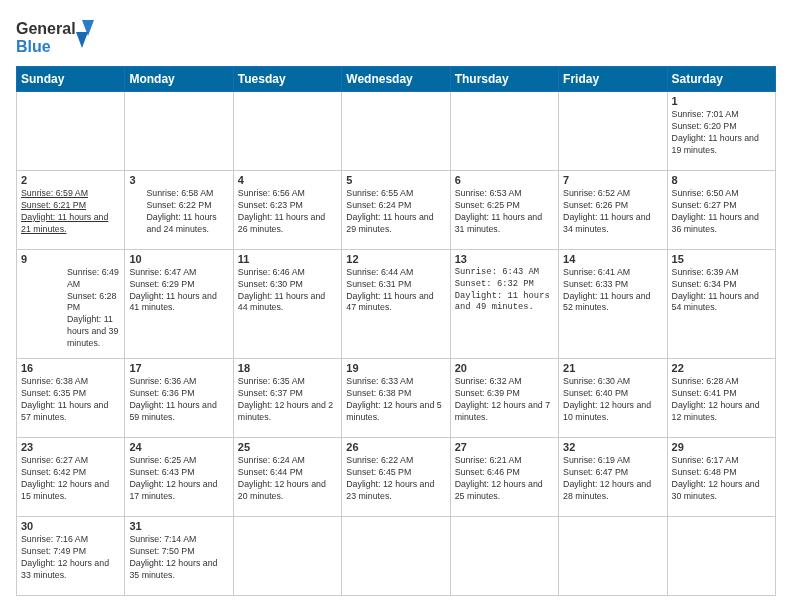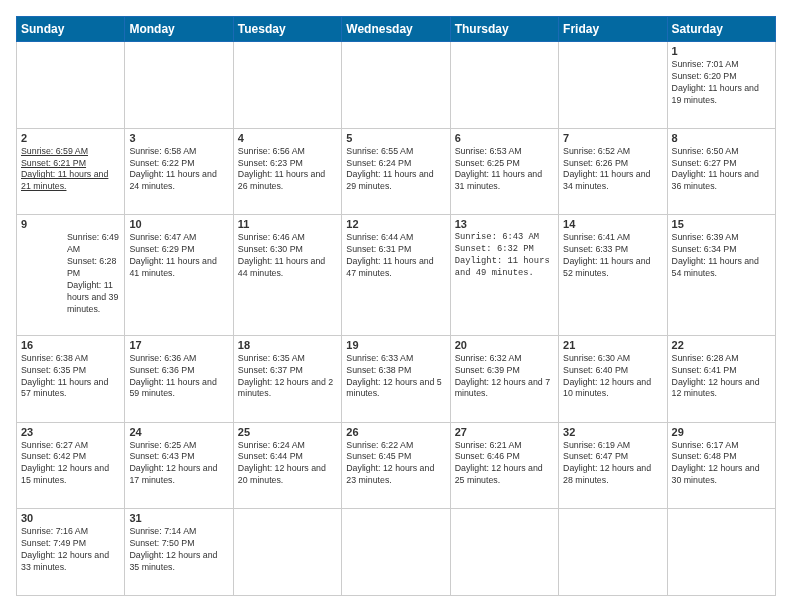--- a/index.html
+++ b/index.html
@@ -74,20 +74,34 @@
       font-size: 8.8px;
       color: #333;
       line-height: 1.35;
     }
     .empty { background: #fff; }
   </style>
 </head>
 <body>
 
 <div class="page">
+  <div class="header">
+    <div class="logo">
+        <svg width="80" height="42" viewBox="0 0 80 42">
+          <text x="0" y="18" font-size="16" font-weight="bold" fill="#333" font-family="Arial">General</text>
+          <text x="0" y="36" font-size="16" font-weight="bold" fill="#2a7dc9" font-family="Arial">Blue</text>
+          <polygon points="66,4 78,4 72,20" fill="#2a7dc9"></polygon>
+          <polygon points="60,16 72,16 66,32" fill="#1a6ab5"></polygon>
+        </svg>
+      </div>
+    <div class="title-block">
+      <div class="main-title"></div>
+      <div class="subtitle"></div>
+    </div>
+  </div>
 
   <table class="calendar">
     <thead>
       <tr id="weekday-header">
           <th>Sunday</th>
           <th>Monday</th>
           <th>Tuesday</th>
           <th>Wednesday</th>
           <th>Thursday</th>
           <th>Friday</th>
@@ -111,21 +125,21 @@
         </tr>
         <tr>
           <td>
             <div class="day-num">2</div>
             <div class="day-info" style="white-space: pre-line; text-decoration: underline;">Sunrise: 6:59 AM
 Sunset: 6:21 PM
 Daylight: 11 hours and 21 minutes.</div>
           </td>
           <td>
             <div class="day-num">3</div>
-            <div class="day-info" style="white-space: pre-line;">Sunrise: 6:58 AM
+            <div class="day-info" style="white-space: pre-line; margin-left: 17px;">Sunrise: 6:58 AM
 Sunset: 6:22 PM
 Daylight: 11 hours and 24 minutes.</div>
           </td>
           <td>
             <div class="day-num">4</div>
             <div class="day-info" style="white-space: pre-line;">Sunrise: 6:56 AM
 Sunset: 6:23 PM
 Daylight: 11 hours and 26 minutes.</div>
           </td>
           <td>

